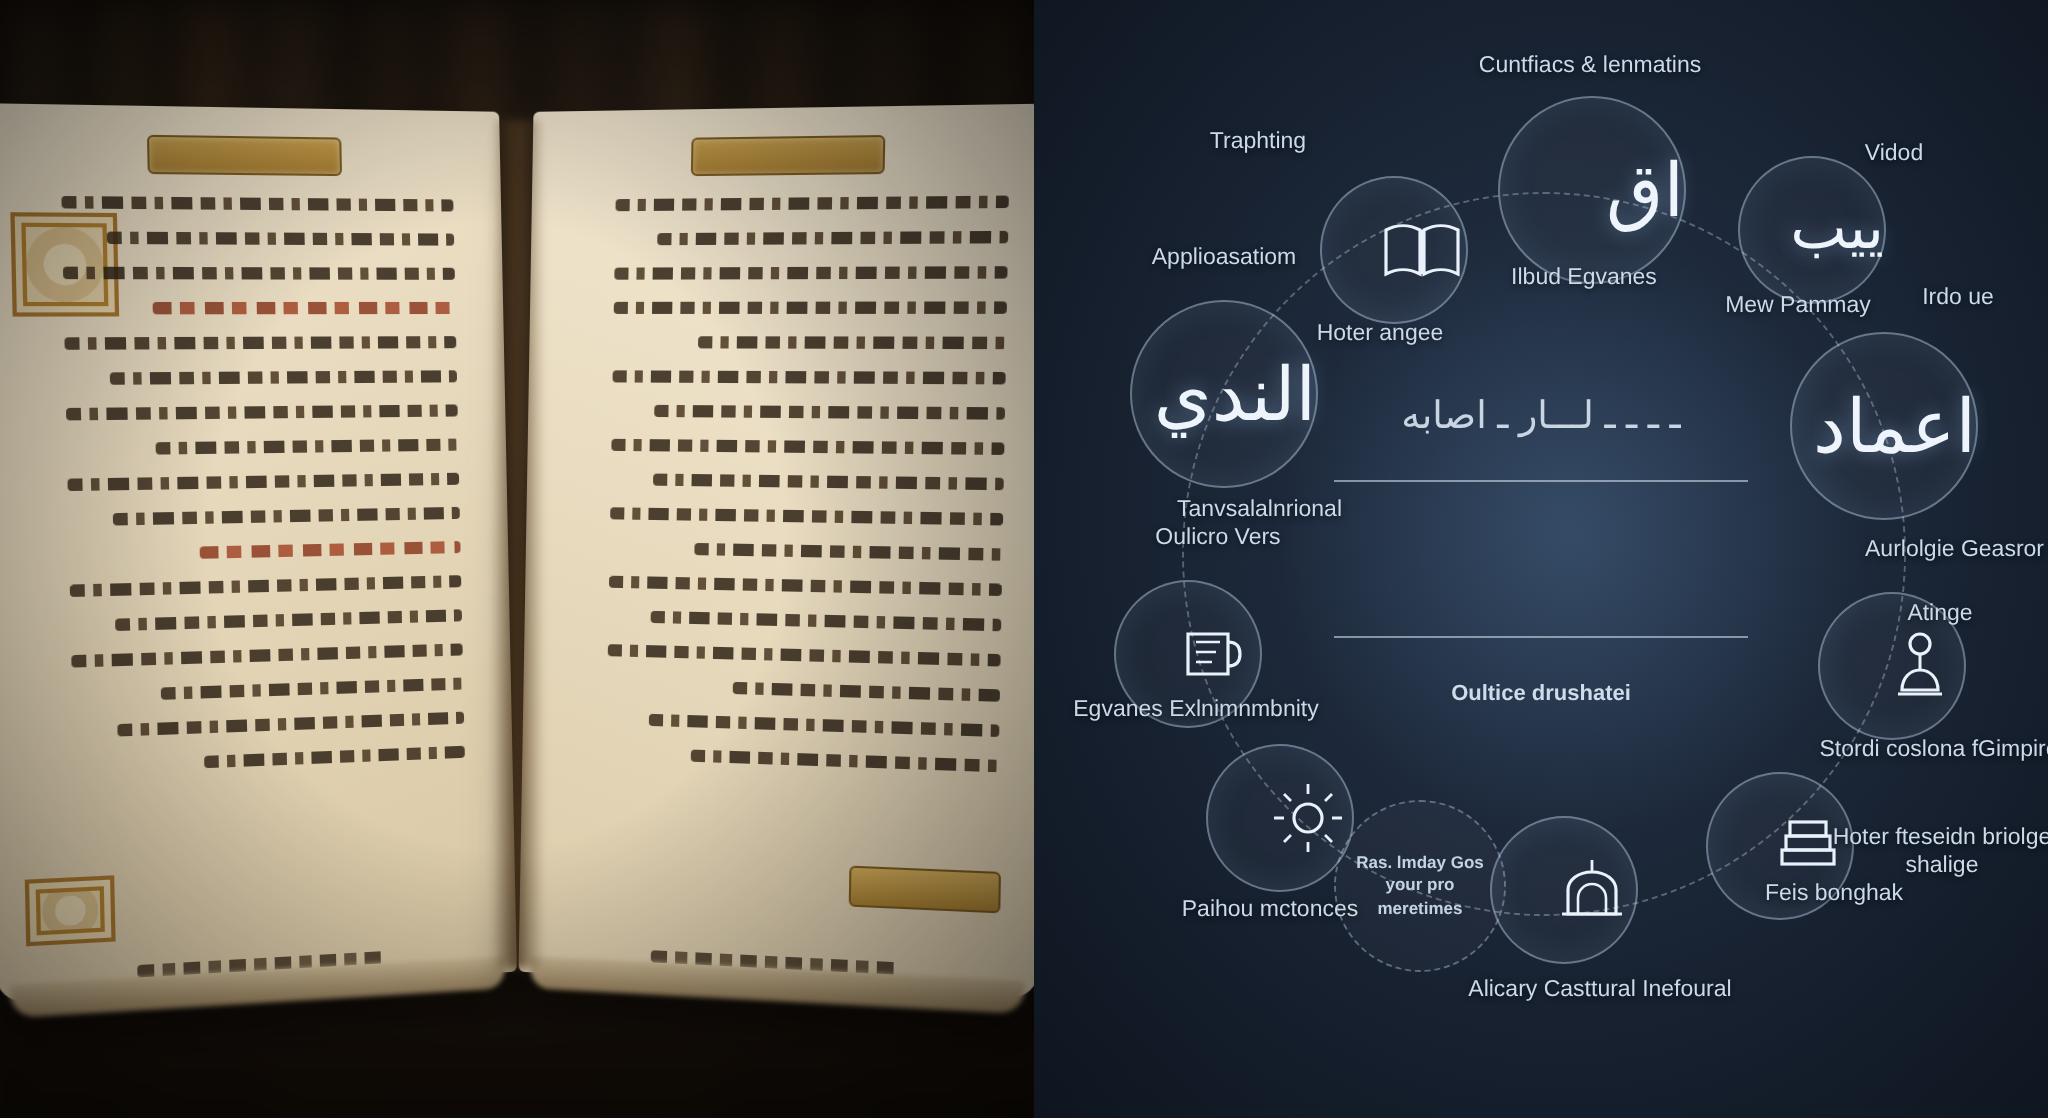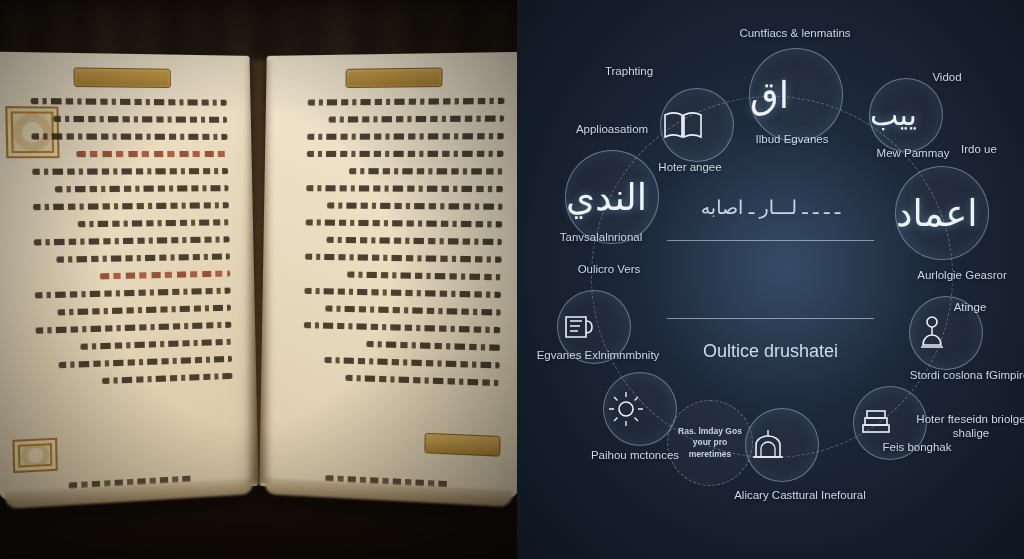--- a/index.html
+++ b/index.html
@@ -223,22 +223,23 @@
     height: 1px;
     background: rgba(220,232,245,.55);
   }
   .center-rule.top { left: 150px; right: 150px; top: 240px; }
   .center-rule.bottom { left: 150px; right: 150px; top: 318px; }
   .center-sub {
     position: absolute;
     left: 0; right: 0;
     top: 341px;
     text-align: center;
-    font-size: 18px;
+    font-size: 11px;
     color: #cfdcea;
+    font-weight: bold;
   }
   .center-arabic {
     position: absolute;
     left: 0; right: 0;
     top: 196px;
     text-align: center;
     font-size: 19px;
     color: #dbe6f2;
     letter-spacing: 5px;
     opacity: .9;
@@ -246,21 +247,21 @@
 
   .node {
     position: absolute;
     width: 72px;
     height: 72px;
     border-radius: 50%;
     border: 1px solid rgba(190,210,232,.45);
     background: rgba(255,255,255,.035);
     display: flex;
     align-items: center;
-    justify-content: flex-start;
+    justify-content: flex-end;
     box-shadow: 0 0 18px rgba(130,170,210,.12) inset;
   }
   .node.big { width: 92px; height: 92px; }
   .node .glyph {
     font-size: 30px;
     color: #eef4fb;
     line-height: 1;
     text-shadow: 0 0 10px rgba(160,200,240,.45);
   }
   .node.big .glyph { font-size: 37px; }
@@ -393,33 +394,33 @@
     <div class="node big" style="left:232px;top:48px;">
       <span class="glyph">اق</span>
     </div>
     <div class="node-label" style="left:208px;top:26px;">Cuntfiacs &amp; lenmatins</div>
     <div class="node-label" style="left:205px;top:132px;">Ilbud Egvanes</div>
 
     <div class="node" style="left:352px;top:78px;">
       <span class="glyph">ييب</span>
     </div>
     <div class="node-label" style="left:385px;top:70px;width:90px;">Vidod</div>
-    <div class="node-label" style="left:326px;top:146px;">Mew Pammay</div>
+    <div class="node-label" style="left:312px;top:146px;">Mew Pammay</div>
     <div class="node-label" style="left:412px;top:142px;width:100px;">Irdo ue</div>
 
     <div class="node big" style="left:378px;top:166px;">
       <span class="glyph">اعماد</span>
     </div>
-    <div class="node-label" style="left:385px;top:268px;width:120px;">Aurlolgie Geasror</div>
+    <div class="node-label" style="left:385px;top:268px;width:120px;text-align:right;">Aurlolgie Geasror</div>
 
     <div class="node big" style="left:48px;top:150px;">
       <span class="glyph">الندي</span>
     </div>
     <div class="node-label" style="left:25px;top:122px;">Applioasatiom</div>
-    <div class="node-label" style="left:14px;top:230px;">Tanvsalalnrional</div>
+    <div class="node-label" style="left:14px;top:248px;text-align:right;">Tanvsalalnrional</div>
 
     <div class="node" style="left:40px;top:290px;">
       <svg class="svgicon" viewBox="0 0 44 44">
         <path d="M8 12h20v20H8z" fill="none" stroke="#e9f1fa" stroke-width="1.6"></path>
         <path d="M28 16c4 0 6 2 6 6s-2 6-6 6" fill="none" stroke="#e9f1fa" stroke-width="1.6"></path>
         <path d="M12 16h12M12 21h10M12 26h8" stroke="#e9f1fa" stroke-width="1.3"></path>
       </svg>
     </div>
     <div class="node-label" style="left:22px;top:262px;">Oulicro Vers</div>
     <div class="node-label" style="left:6px;top:348px;width:150px;">Egvanes  Exlnimnmbnity</div>

